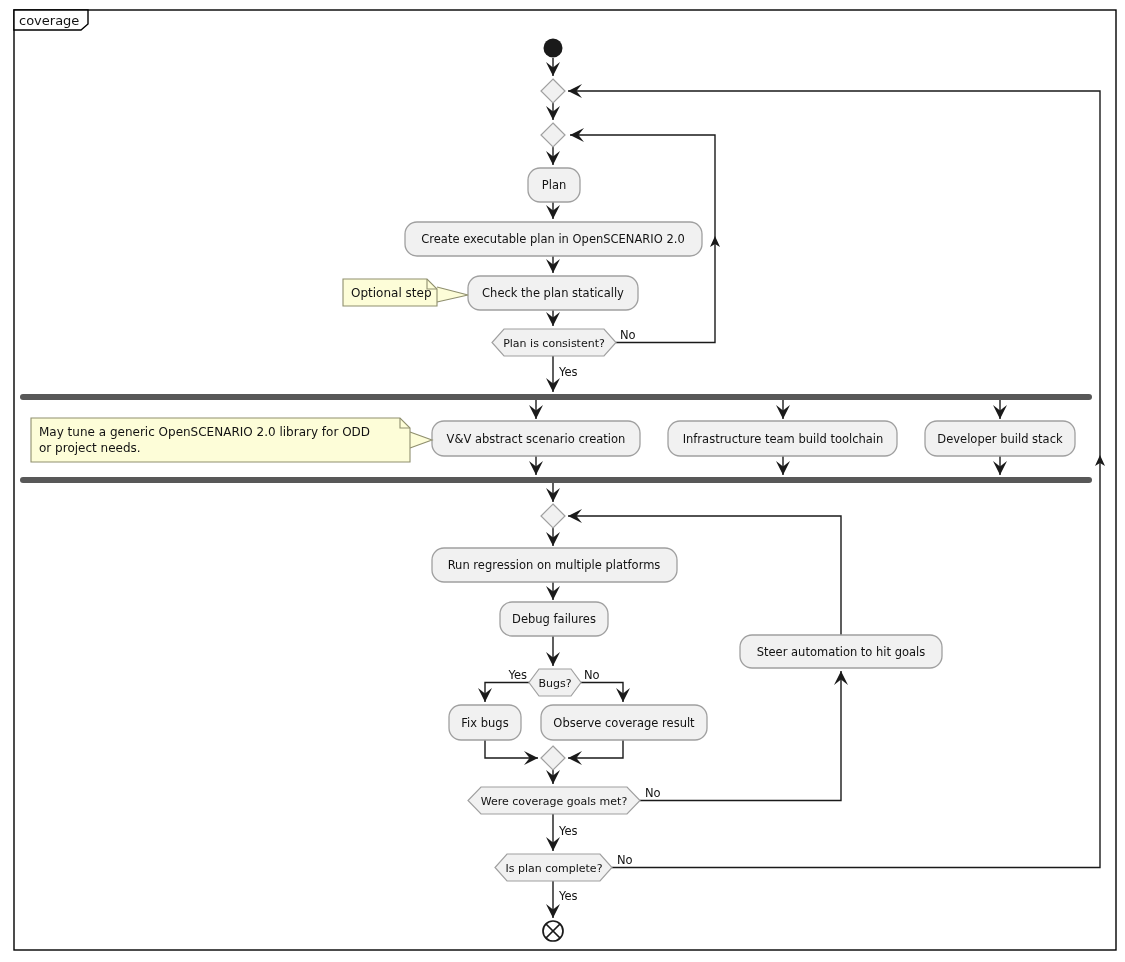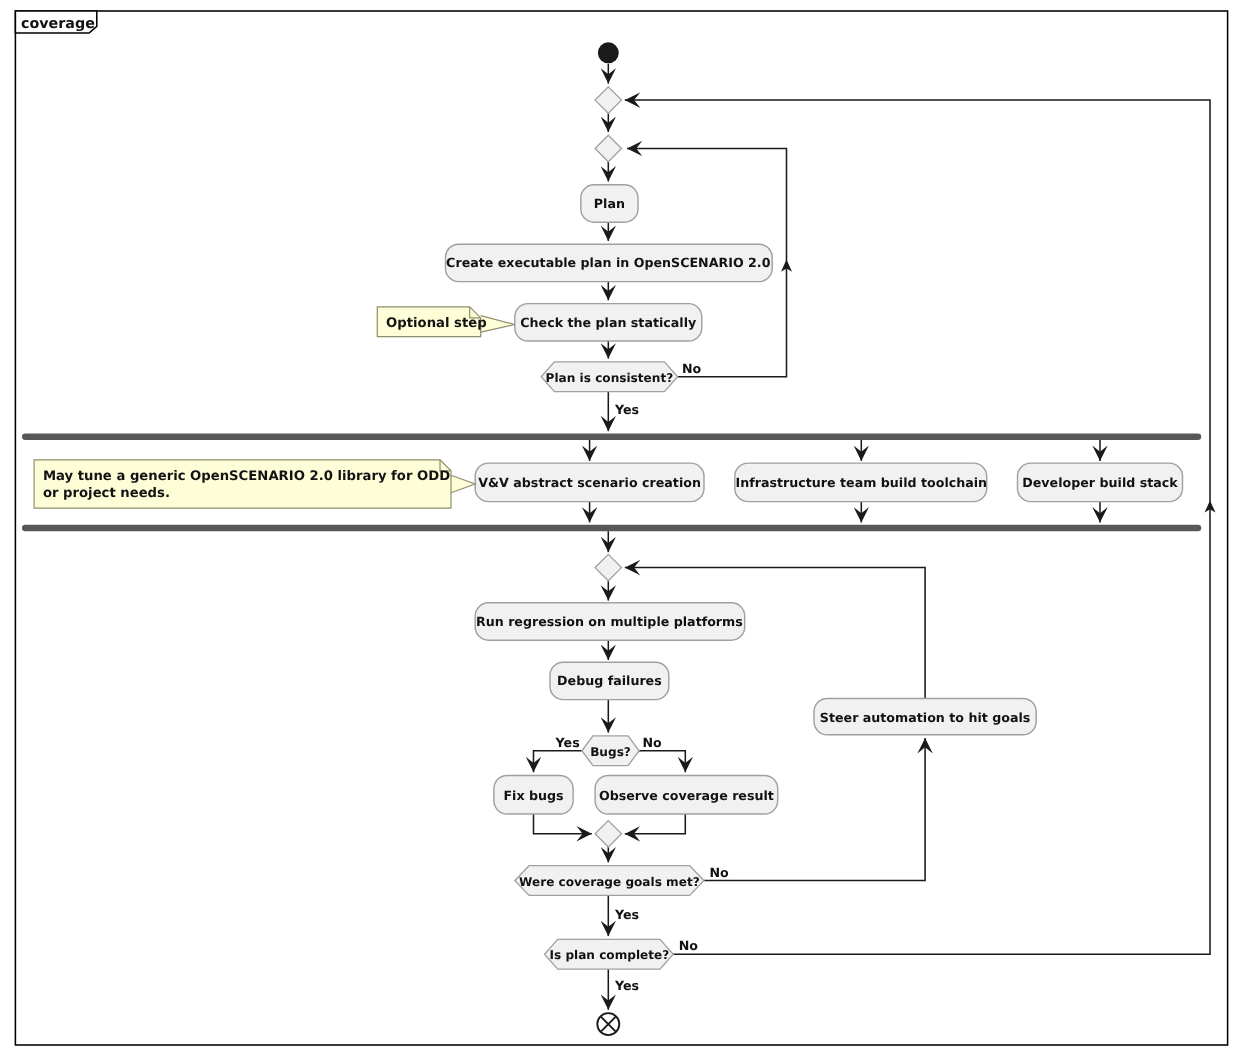--- a/index.html
+++ b/index.html
@@ -1,16 +1,16 @@
 <!DOCTYPE html>
 <html style="--color-background: #ffffff; --color-frame-border: #000000; --color-text: #121212; --color-line: #1a1a1a; --color-node-fill: #f1f1f1; --color-node-border: #a0a0a0; --color-note-fill: #fdfdd8; --color-note-border: #8f8f6e; --color-bar: #585858;"><head>
 <meta charset="utf-8">
 <style>
   html,body{margin:0;padding:0;background:var(--color-background,#fff);}
-  .stage{width:932px;height:962px;position:relative;background:var(--color-background,#fff);font-weight:bold;}
+  .stage{width:932px;height:962px;position:relative;background:var(--color-background,#fff);}
   svg{display:block;}
   text{font-family:"DejaVu Sans","Liberation Sans",sans-serif;fill:var(--color-text,#121212);}
   .frame{fill:none;stroke:var(--color-frame-border,#000);stroke-width:1.4;}
   .tab{fill:#ffffff;stroke:var(--color-frame-border,#000);stroke-width:1.4;}
   .title{font-size:13px;}
   .node{fill:var(--color-node-fill,#f1f1f1);stroke:var(--color-node-border,#a0a0a0);stroke-width:1.3;}
   .shape{fill:var(--color-node-fill,#f1f1f1);stroke:var(--color-node-border,#a0a0a0);stroke-width:1.2;}
   .bar{fill:var(--color-bar,#555);stroke:none;}
   .edge{fill:none;stroke:var(--color-line,#1a1a1a);stroke-width:1.4;}
   .mid-arrow{fill:var(--color-line,#1a1a1a);stroke:none;}

